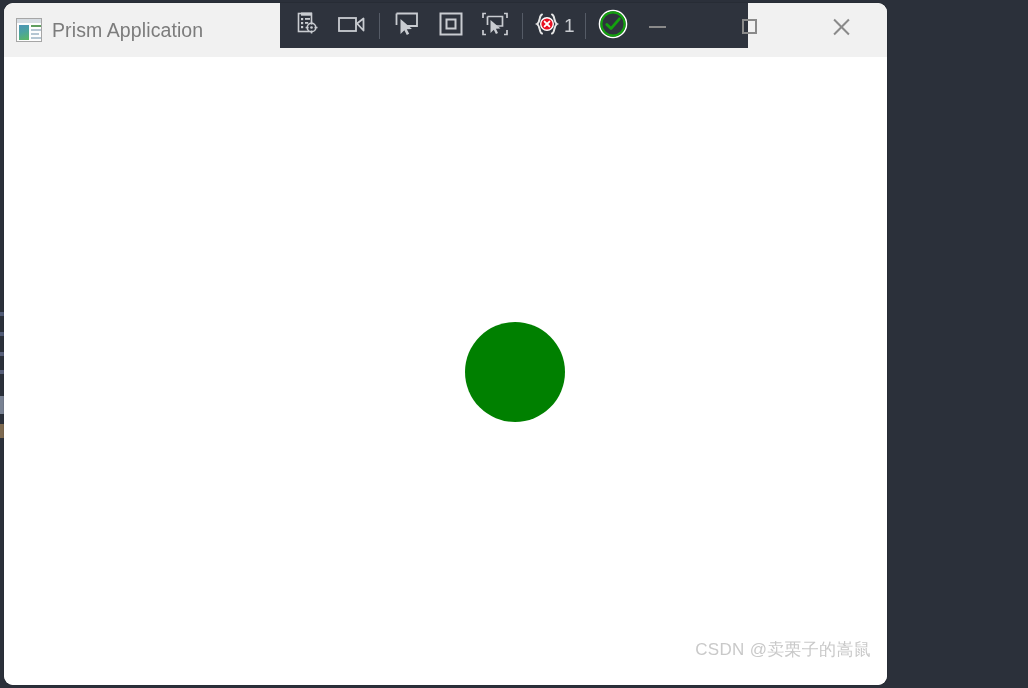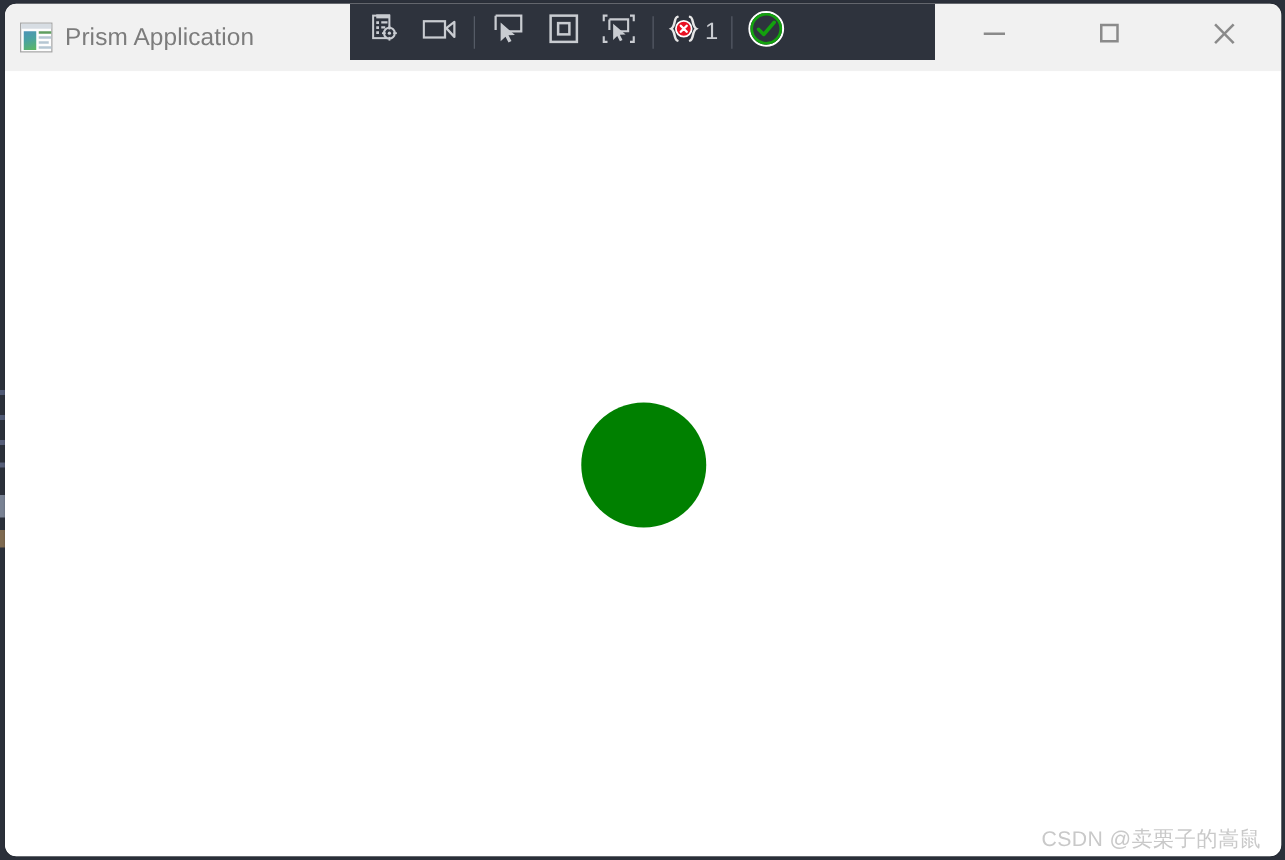--- a/index.html
+++ b/index.html
@@ -34,27 +34,26 @@
   .ghost.g3 { top: 352px; height: 4px; background:#7b86ad; }
   .ghost.g4 { top: 370px; height: 4px; background:#7b86ad; }
   .ghost.g5 { top: 396px; height: 18px; background:#b9c7dd; }
   .ghost.g6 { top: 424px; height: 14px; background:#c29a63; }
 
   
   .window {
     position: absolute;
     left: 4px;
     top: 3px;
-    width: 1005px;
+    width: 883px;
     height: 682px;
     border-radius: 9px 9px 9px 9px;
     background: #ffffff;
     overflow: hidden;
     box-shadow: 0 0 0 1px rgba(0,0,0,0.08);
-    padding-left: 16px;
   }
 
   
   .titlebar {
     position: absolute;
     left: 0; top: 0;
     width: 100%;
     height: 54px;
     background: #f1f1f1;
     border-radius: 9px 9px 0 0;
@@ -206,21 +205,21 @@
     top: 265px;
     width: 100px;
     height: 100px;
     border-radius: 50%;
     background: #008000;
   }
 
   .watermark {
     position: absolute;
     right: 16px;
-    bottom: 2px;
+    bottom: 24px;
     font-size: 17px;
     color: #c9c9c9;
     white-space: nowrap;
     letter-spacing: 0.3px;
   }
 </style>
 </head>
 <body>
 
 <div id="root">

